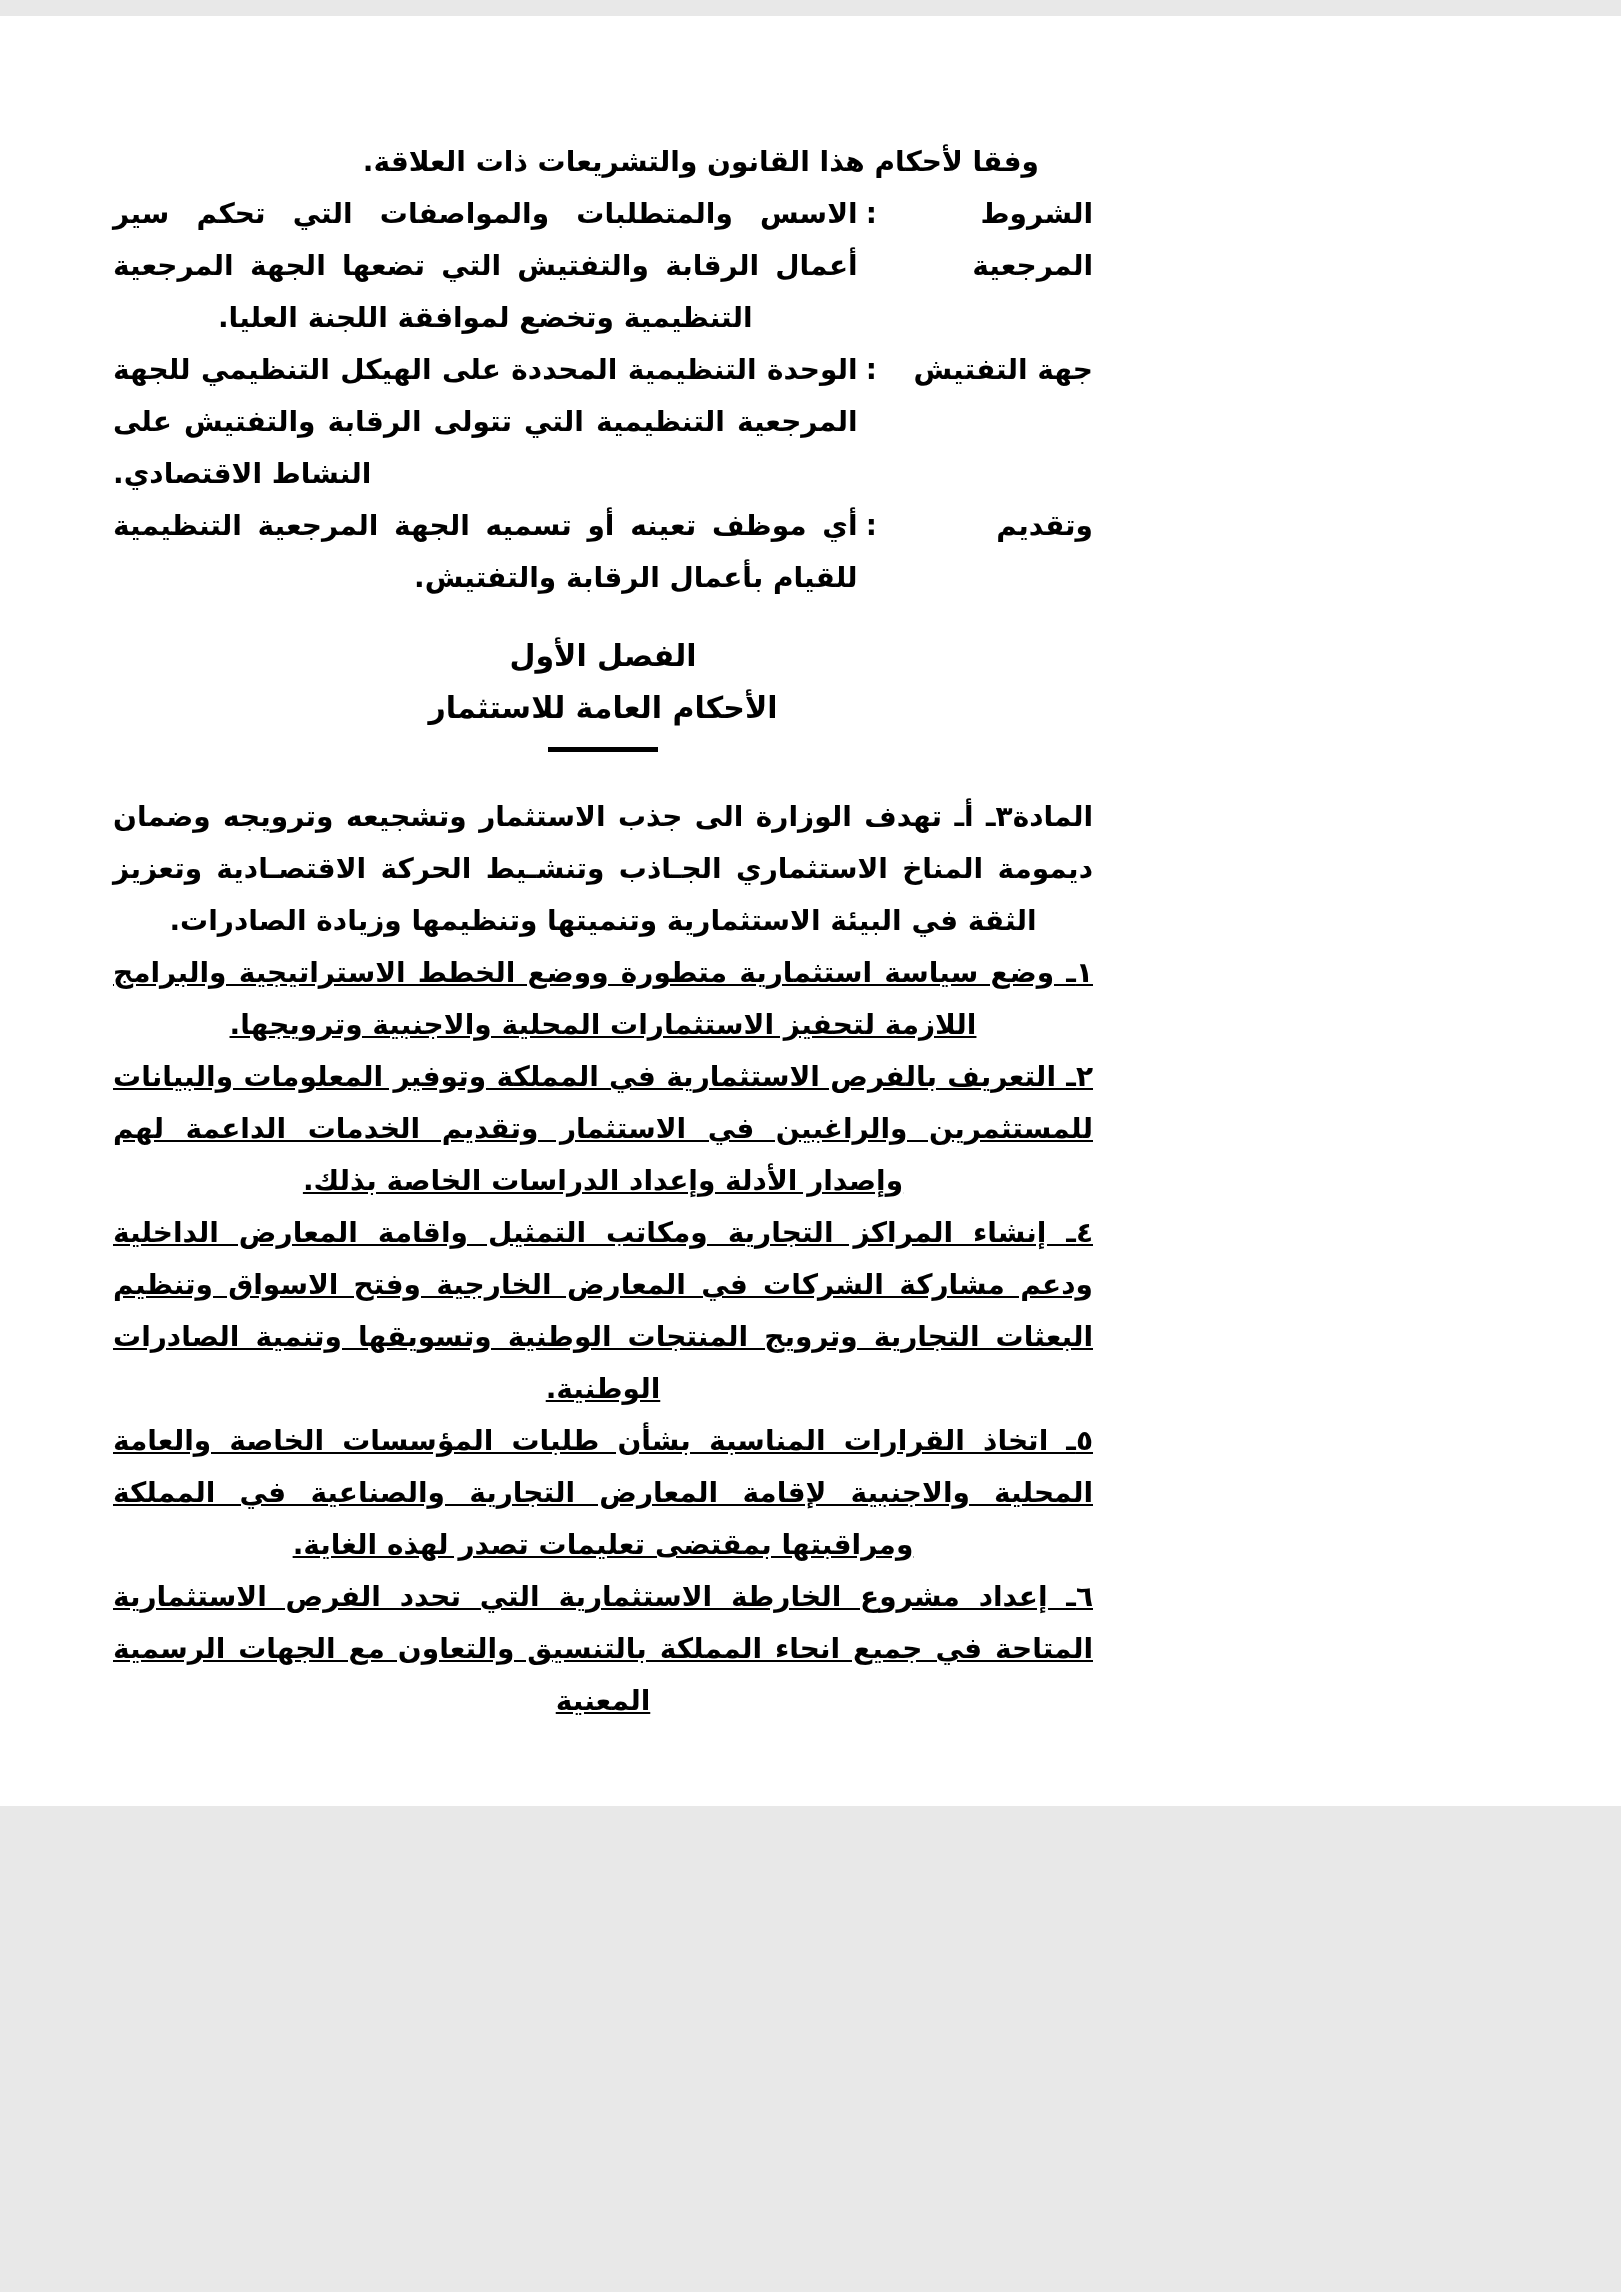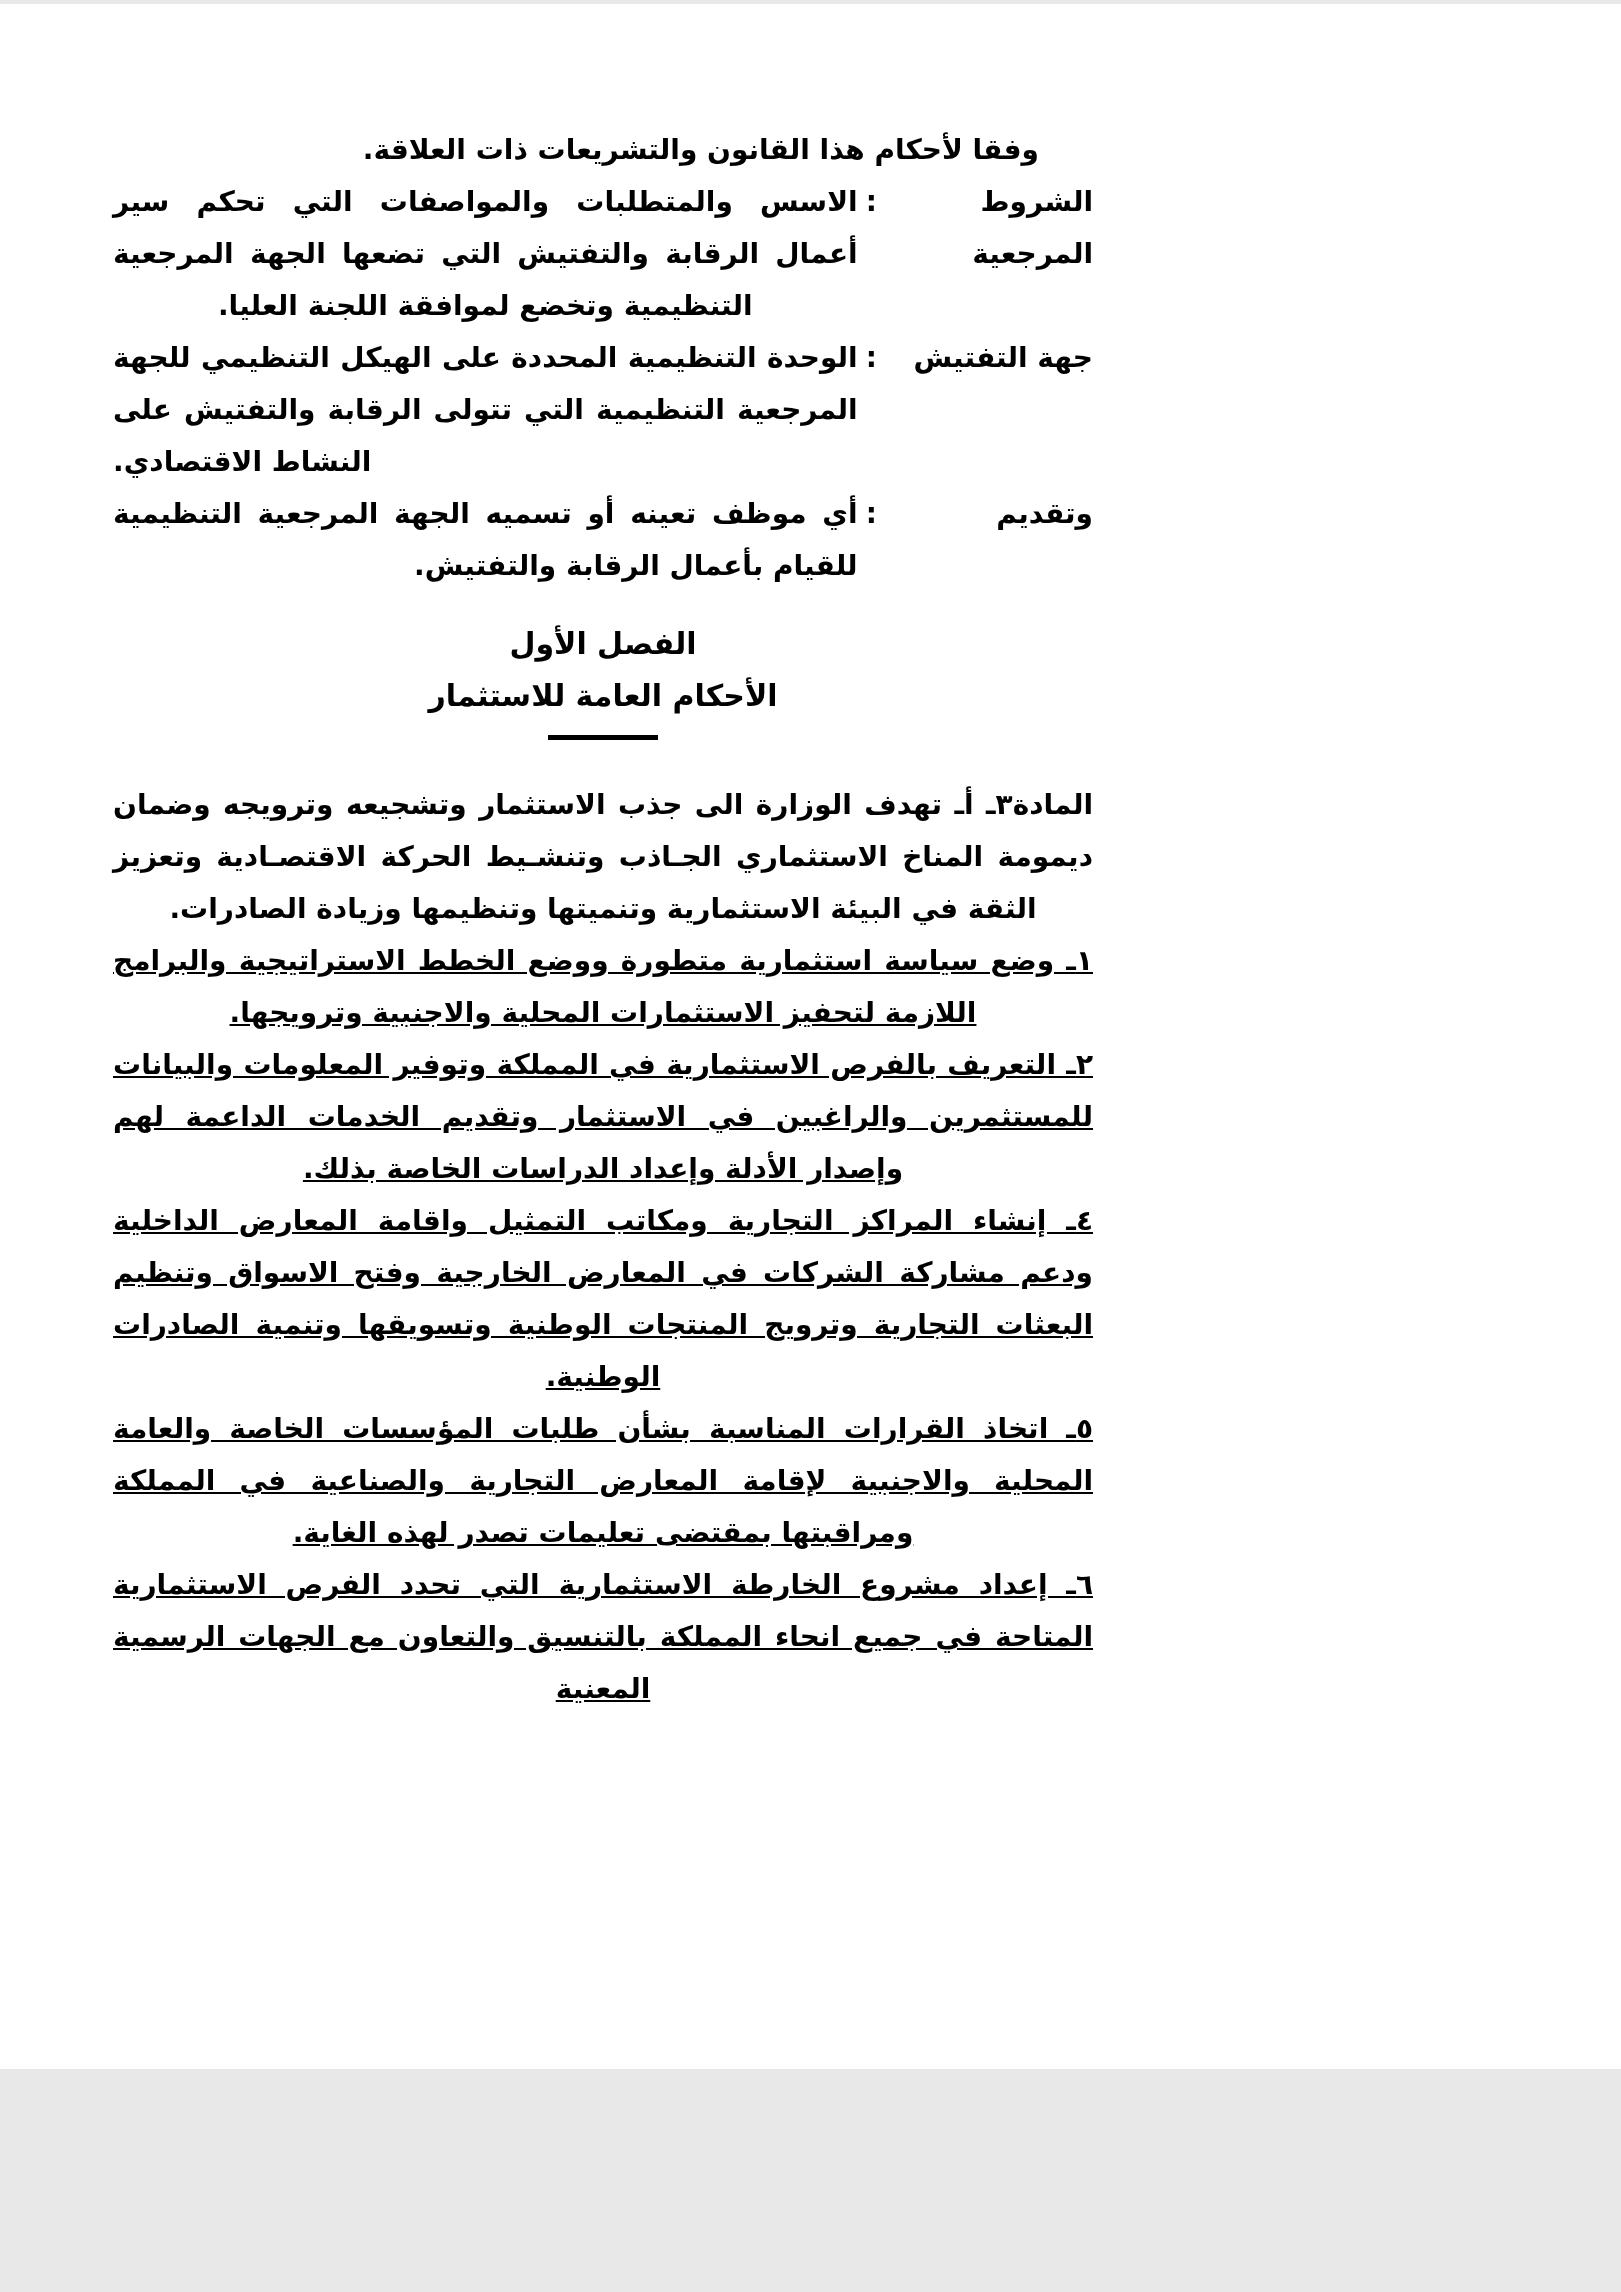--- a/index.html
+++ b/index.html
@@ -2,22 +2,22 @@
 <html lang="ar"><head>
 <meta charset="utf-8">
 <style>
   * { margin: 0; padding: 0; box-sizing: border-box; }
   html, body { background: #e8e8e8; }
   body { font-family: "DejaVu Sans", sans-serif; }
 
   .page {
     position: relative;
     width: 1621px;
-    height: 2065px;
-    margin: 4px auto;
+    height: 1790px;
+    margin: 16px auto;
     background: #ffffff;
     color: #000000;
     overflow: hidden;
   }
 
   .content {
     position: absolute;
     top: 120px;
     left: 113px;
     width: 980px;

